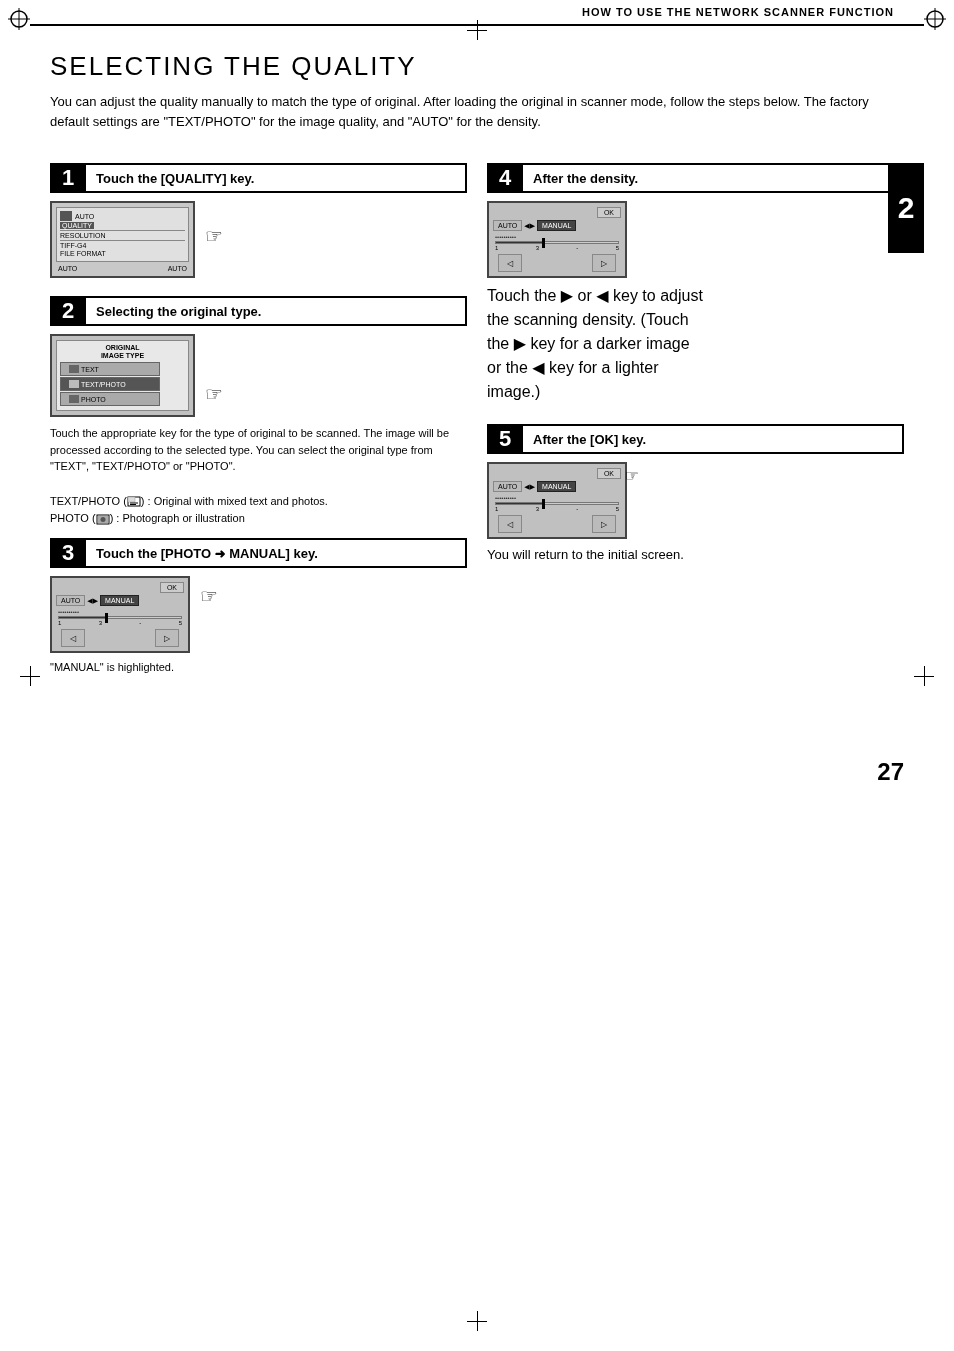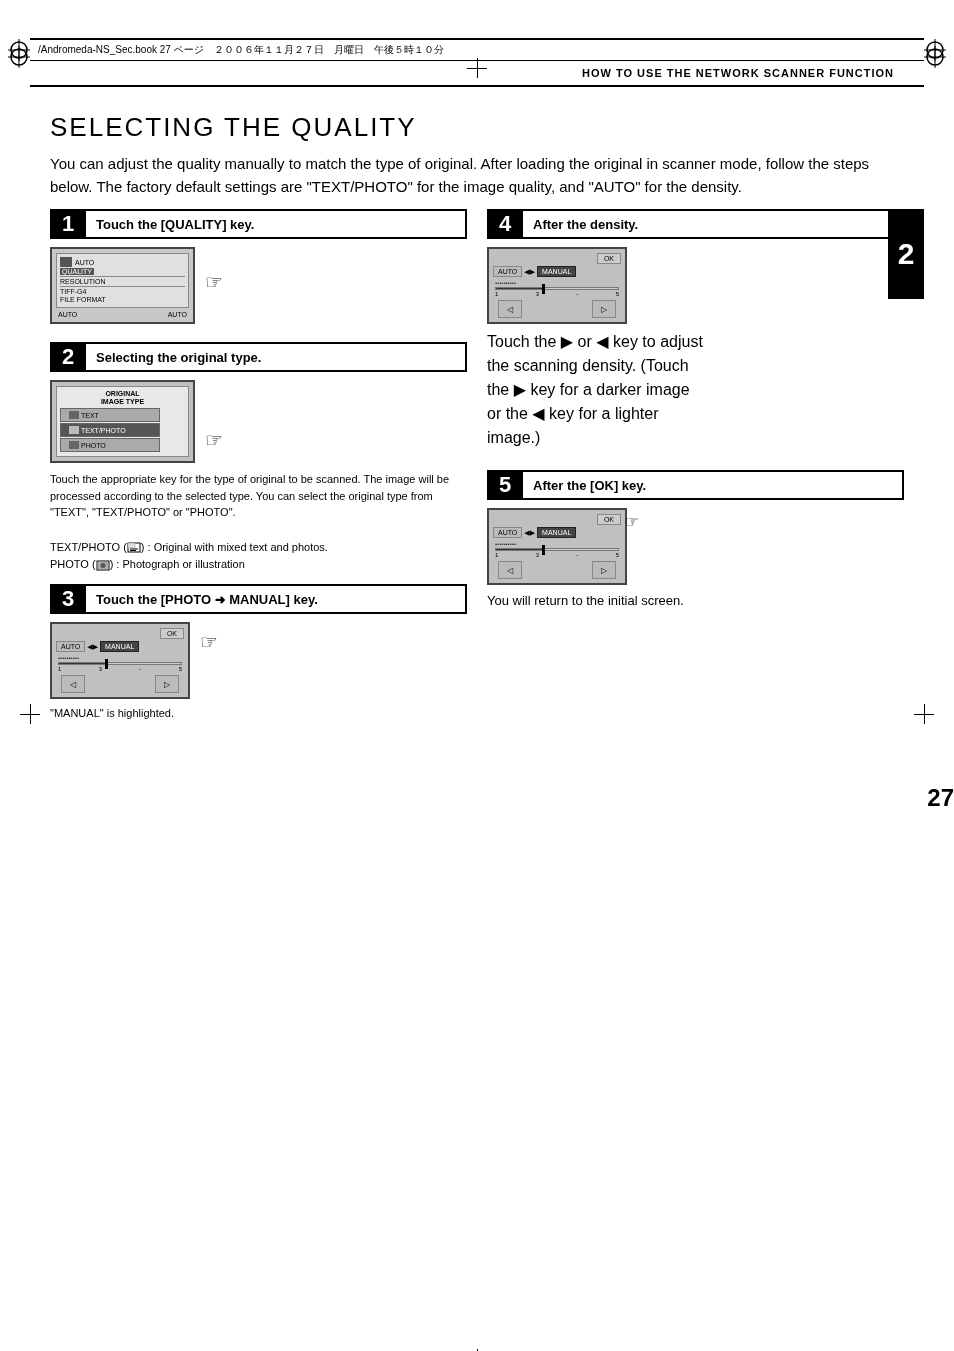--- a/index.html
+++ b/index.html
@@ -30,23 +30,23 @@
     .page-title {
       font-size: 26px;
       font-weight: normal;
       letter-spacing: 2px;
       margin-bottom: 10px;
       margin-top: 5px;
     }
 
     
     .intro-text {
-      font-size: 15px;
+      font-size: 13px;
       line-height: 1.5;
-      margin-bottom: 11px;
+      margin-bottom: 32px;
       max-width: 820px;
     }
 
     
     .two-col {
       display: flex;
       gap: 20px;
     }
     .col-left {
       flex: 1;
@@ -324,37 +324,20 @@
         <line x1="11" y1="0" x2="11" y2="22" stroke="#000" stroke-width="1"></line>
         <line x1="0" y1="11" x2="22" y2="11" stroke="#000" stroke-width="1"></line>
       </svg>
   </div>
 
   <div class="cross-mark top-center"></div>
   <div class="cross-mark bottom-center"></div>
   <div class="cross-mark left-mid"></div>
   <div class="cross-mark right-mid"></div>
 
-  <div style="margin: 38px 30px 0 30px; border-top: 2px solid #000; border-bottom: 1px solid #000; padding: 3px 8px; display:flex; align-items:center; font-size:10px; position:relative;">
-    <div class="circle-cross" style="position:absolute; left:-22px; top:50%; transform:translateY(-50%);">
-      <svg viewBox="0 0 22 22">
-          <circle cx="11" cy="11" r="8" fill="none" stroke="#000" stroke-width="1.5"></circle>
-          <line x1="11" y1="0" x2="11" y2="22" stroke="#000" stroke-width="1"></line>
-          <line x1="0" y1="11" x2="22" y2="11" stroke="#000" stroke-width="1"></line>
-        </svg>
-    </div>
-    <span>/Andromeda-NS_Sec.book  27 ページ　２００６年１１月２７日　月曜日　午後５時１０分</span>
-    <div class="circle-cross" style="position:absolute; right:-22px; top:50%; transform:translateY(-50%);">
-      <svg viewBox="0 0 22 22">
-          <circle cx="11" cy="11" r="8" fill="none" stroke="#000" stroke-width="1.5"></circle>
-          <line x1="11" y1="0" x2="11" y2="22" stroke="#000" stroke-width="1"></line>
-          <line x1="0" y1="11" x2="22" y2="11" stroke="#000" stroke-width="1"></line>
-        </svg>
-    </div>
-  </div>
 
   <div style="text-align:right; padding:6px 30px; font-size:11px; font-weight:bold; letter-spacing:1px; border-bottom:2px solid #000; margin:0 30px;">
     <span>HOW TO USE THE NETWORK SCANNER FUNCTION</span>
   </div>
 
   <div class="main-content">
 
     <div class="page-title">SELECTING THE QUALITY</div>
 
     <div class="intro-text">You can adjust the quality manually to match the type of original. After loading the original in scanner mode, follow the steps below. The factory default settings are "TEXT/PHOTO" for the image quality, and "AUTO" for the density.</div>
@@ -575,15 +558,15 @@
           </div>
           <div style="margin-top:6px; font-size:13px; line-height:1.5; max-width:220px;">You will return to the initial screen.</div>
         </div>
 
       </div>
 
     </div>
 
   </div>
 
-  <div style="text-align:right; font-size:24px; font-weight:bold; margin-top:24px; padding-bottom:20px;">27</div>
+  <div style="text-align:right; font-size:24px; font-weight:bold; padding-right:50px; margin-top:44px; padding-bottom:20px;">27</div>
 
 </div>
 
 </body></html>

